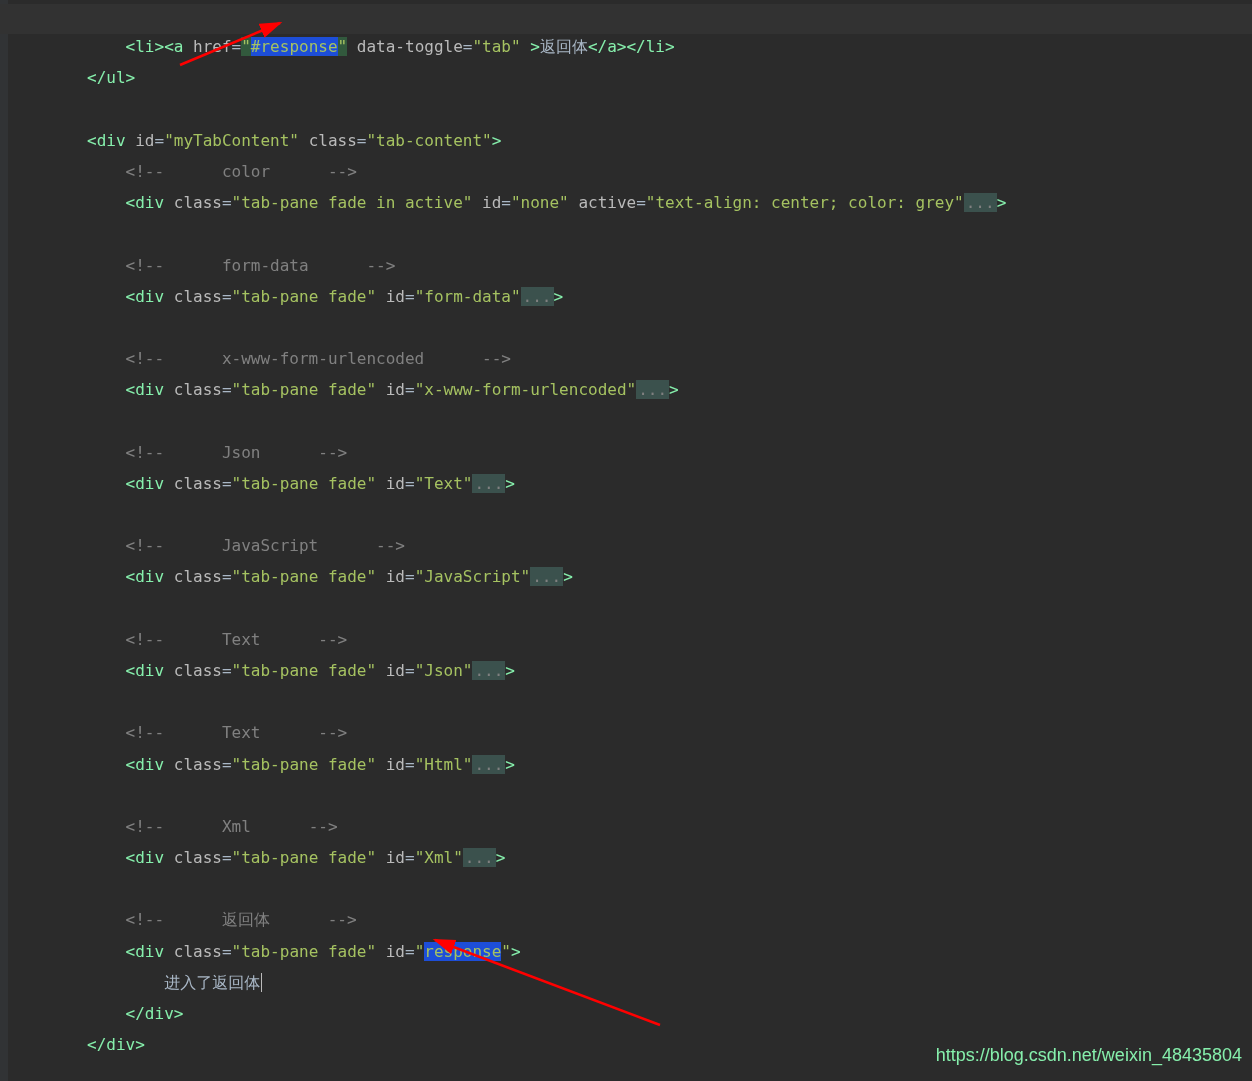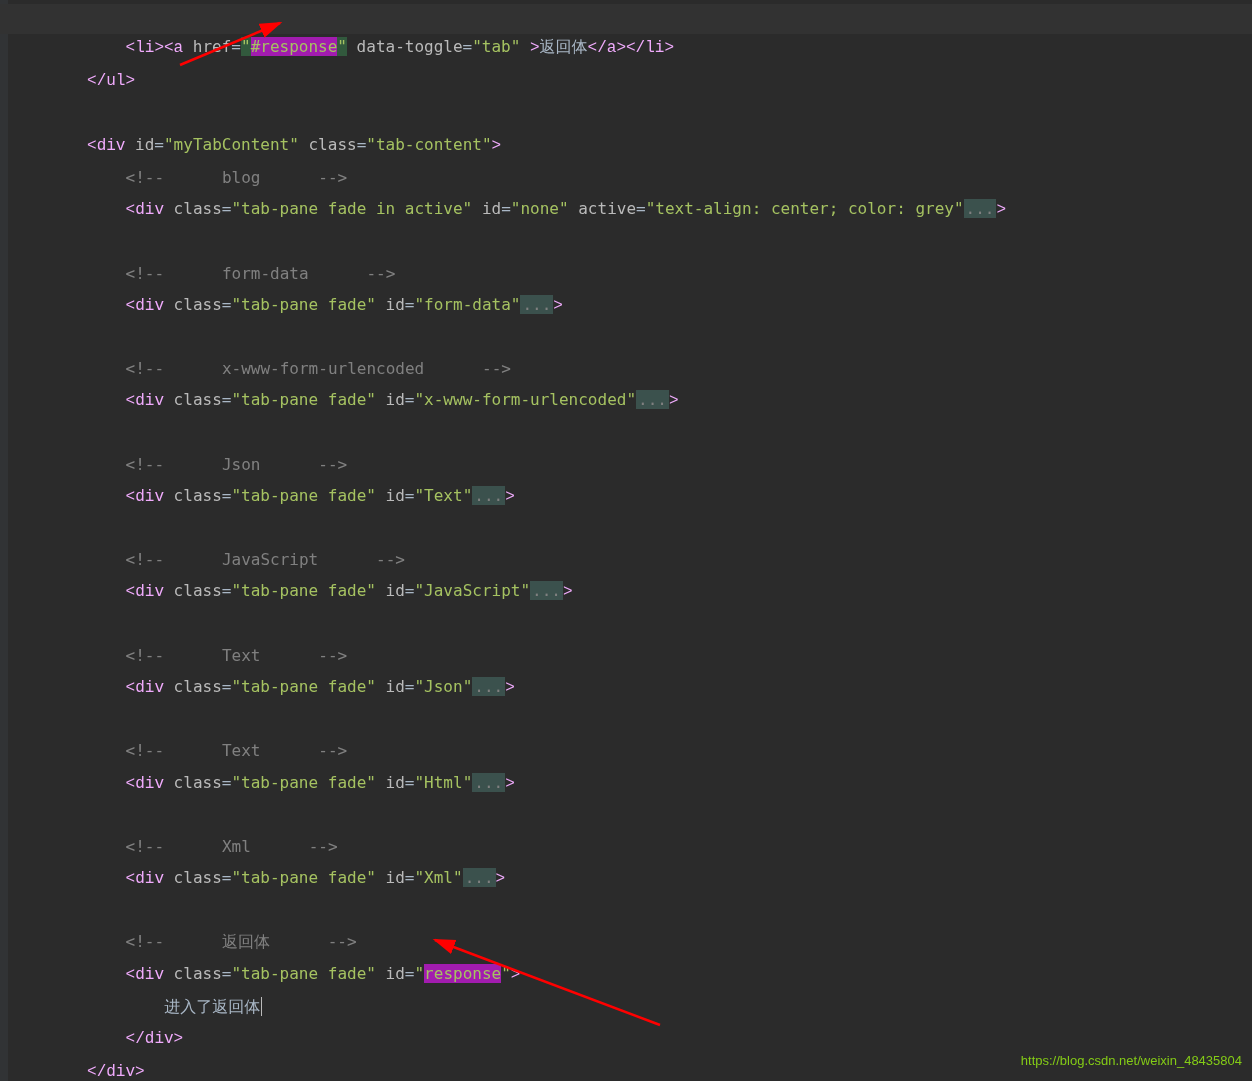--- a/index.html
+++ b/index.html
@@ -25,55 +25,55 @@
     white-space: pre;
   }
   .hl-line {
     position: absolute;
     left: 0; right: 0;
     top: 4px; height: 30px;
     background: #323232;
     z-index: 0;
   }
   .code pre { position: relative; z-index: 1; font-family: inherit; }
-  .t-tag     { color: #f0abfc; font-family: Liberation Mono, monospace; }
+  .t-tag     { color: #86efac; }
   .t-attr    { color: #bababa; }
   .t-val     { color: #a5c261; }
   .t-cmt     { color: #808080; }
   .t-txt     { color: #a9b7c6; } 
   .hl-resp1  { background: #32593d; }  
-  .hl-resp2  { background: #a21caf; }  
+  .hl-resp2  { background: #1d4ed8; }  
   .fold      { background: #3b514d; padding: 0 2px; color: #808080;}
   .caret     { border-left: 1px solid #bbbbbb; margin-left: 1px;}
   .annotation {
     position: absolute;
     pointer-events: none;
     z-index: 5;
   }
   .watermark {
     position: absolute;
     right: 10px; bottom: 8px;
-    font-size: 13px;
-    color: #84cc16;
+    font-size: 18px;
+    color: #86efac;
     font-family: Arial, sans-serif;
     z-index: 6;
   }
 </style>
 </head>
 <body>
 
 <div class="gutter"></div>
 <div class="hl-line"></div>
 
 <div class="code">
 <pre>            <span class="t-tag">&lt;li&gt;</span><span class="t-tag">&lt;a </span><span class="t-attr">href</span><span class="t-txt">=</span><span class="hl-resp1"><span class="t-val">"</span><span class="t-val hl-resp2">#response</span><span class="t-val">"</span></span><span> </span><span class="t-attr">data-toggle</span><span class="t-txt">=</span><span class="t-val">"tab"</span><span class="t-tag"> &gt;</span><span class="t-txt">返回体</span><span class="t-tag">&lt;/a&gt;</span><span class="t-tag">&lt;/li&gt;</span>
         <span class="t-tag">&lt;/ul&gt;</span>
 
         <span class="t-tag">&lt;div </span><span class="t-attr">id</span><span class="t-txt">=</span><span class="t-val">"myTabContent"</span> <span class="t-attr">class</span><span class="t-txt">=</span><span class="t-val">"tab-content"</span><span class="t-tag">&gt;</span>
-            <span class="t-cmt">&lt;!--</span>      <span class="t-cmt">blog</span>      <span class="t-cmt">--&gt;</span>
+            <span class="t-cmt">&lt;!--</span>      <span class="t-cmt">color</span>      <span class="t-cmt">--&gt;</span>
             <span class="t-tag">&lt;div </span><span class="t-attr">class</span><span>=</span><span class="t-val">"tab-pane fade in active"</span> <span class="t-attr">id</span><span>=</span><span class="t-val">"none"</span> <span class="t-attr">active</span><span>=</span><span class="t-val">"text-align: center; color: grey"</span><span class="fold">...</span><span class="t-tag">&gt;</span>
 
             <span class="t-cmt">&lt;!--</span>      <span class="t-cmt">form-data</span>      <span class="t-cmt">--&gt;</span>
             <span class="t-tag">&lt;div </span><span class="t-attr">class</span><span>=</span><span class="t-val">"tab-pane fade"</span> <span class="t-attr">id</span><span>=</span><span class="t-val">"form-data"</span><span class="fold">...</span><span class="t-tag">&gt;</span>
 
             <span class="t-cmt">&lt;!--</span>      <span class="t-cmt">x-www-form-urlencoded</span>      <span class="t-cmt">--&gt;</span>
             <span class="t-tag">&lt;div </span><span class="t-attr">class</span><span>=</span><span class="t-val">"tab-pane fade"</span> <span class="t-attr">id</span><span>=</span><span class="t-val">"x-www-form-urlencoded"</span><span class="fold">...</span><span class="t-tag">&gt;</span>
 
             <span class="t-cmt">&lt;!--</span>      <span class="t-cmt">Json</span>      <span class="t-cmt">--&gt;</span>
             <span class="t-tag">&lt;div </span><span class="t-attr">class</span><span>=</span><span class="t-val">"tab-pane fade"</span> <span class="t-attr">id</span><span>=</span><span class="t-val">"Text"</span><span class="fold">...</span><span class="t-tag">&gt;</span>

